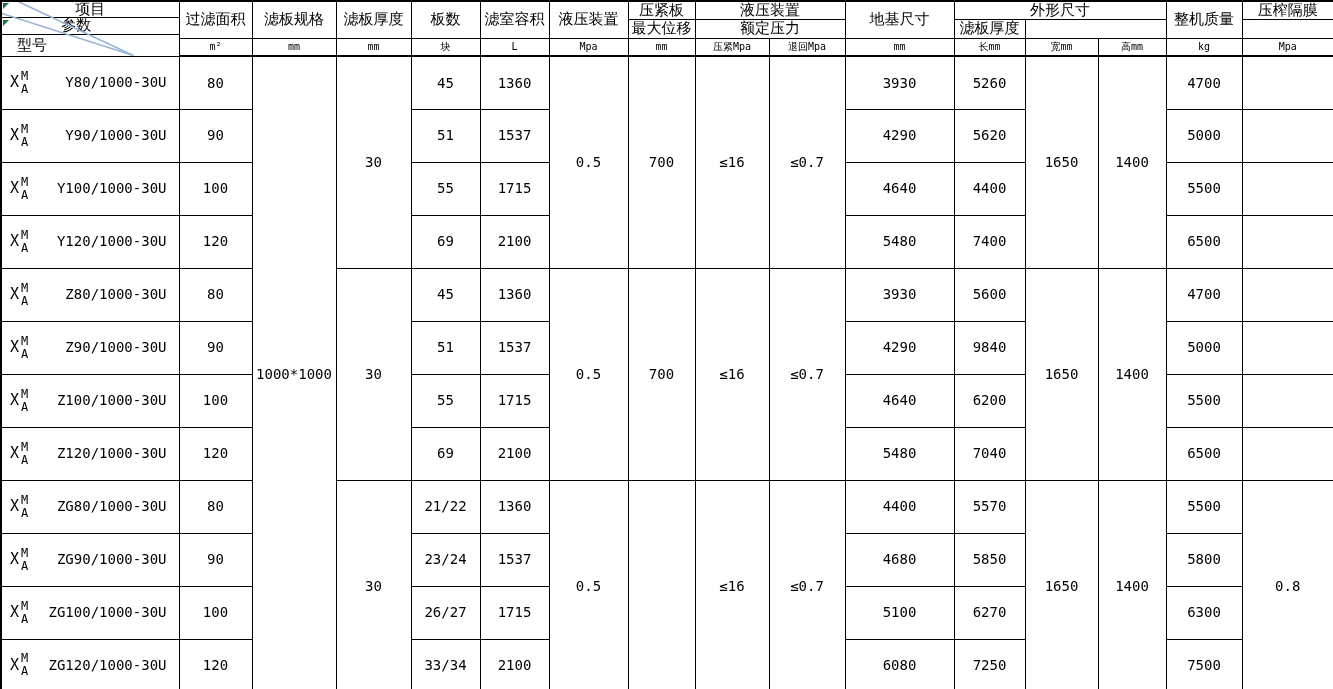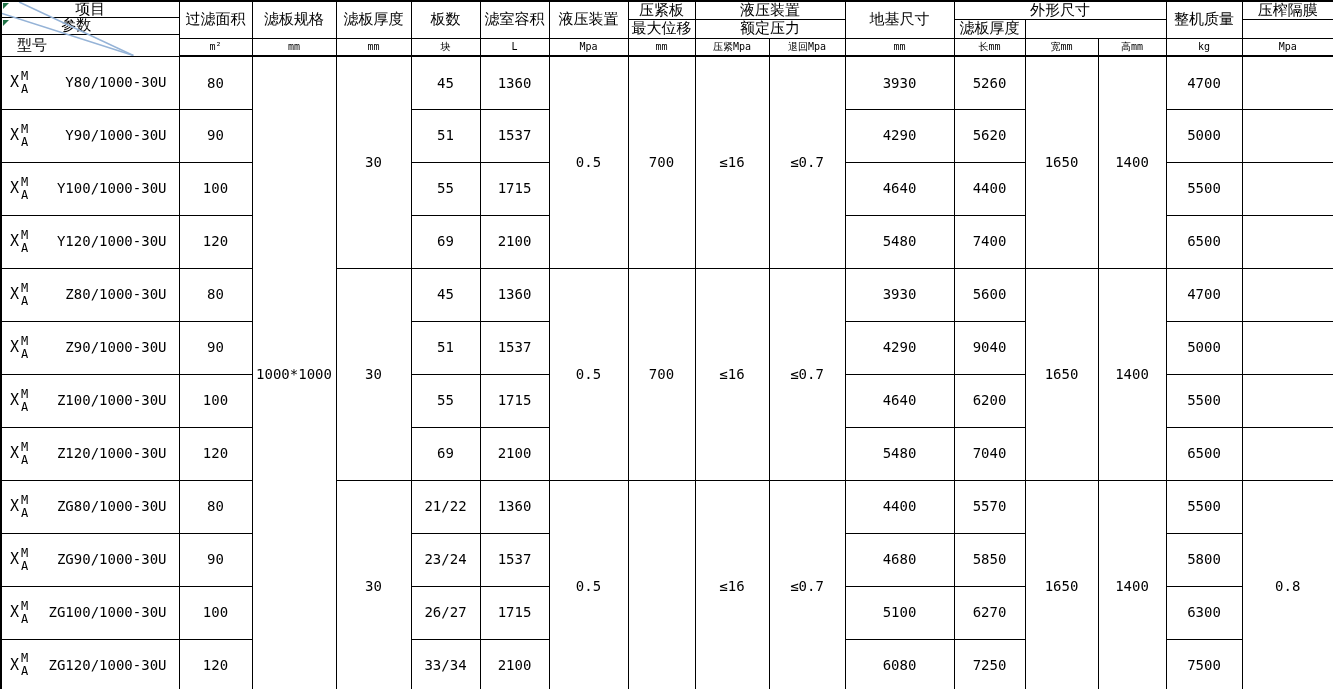--- a/index.html
+++ b/index.html
@@ -236,21 +236,21 @@
                   <span>A</span>
                 </span>
               </span>
     <span class="mname">Z90/1000-30U</span>
             </div>
           </td>
   <td>90</td>
   <td>51</td>
   <td>1537</td>
   <td>4290</td>
-  <td>9040</td>
+  <td>9840</td>
   <td>5000</td>
   <td></td>
 </tr>
 <tr class="dr">
   <td class="model-cell">
             <div class="mrow">
     <span class="mpfx">
                 <span class="mpx">X</span>
                 <span class="mpstack">
                   <span>M</span>

